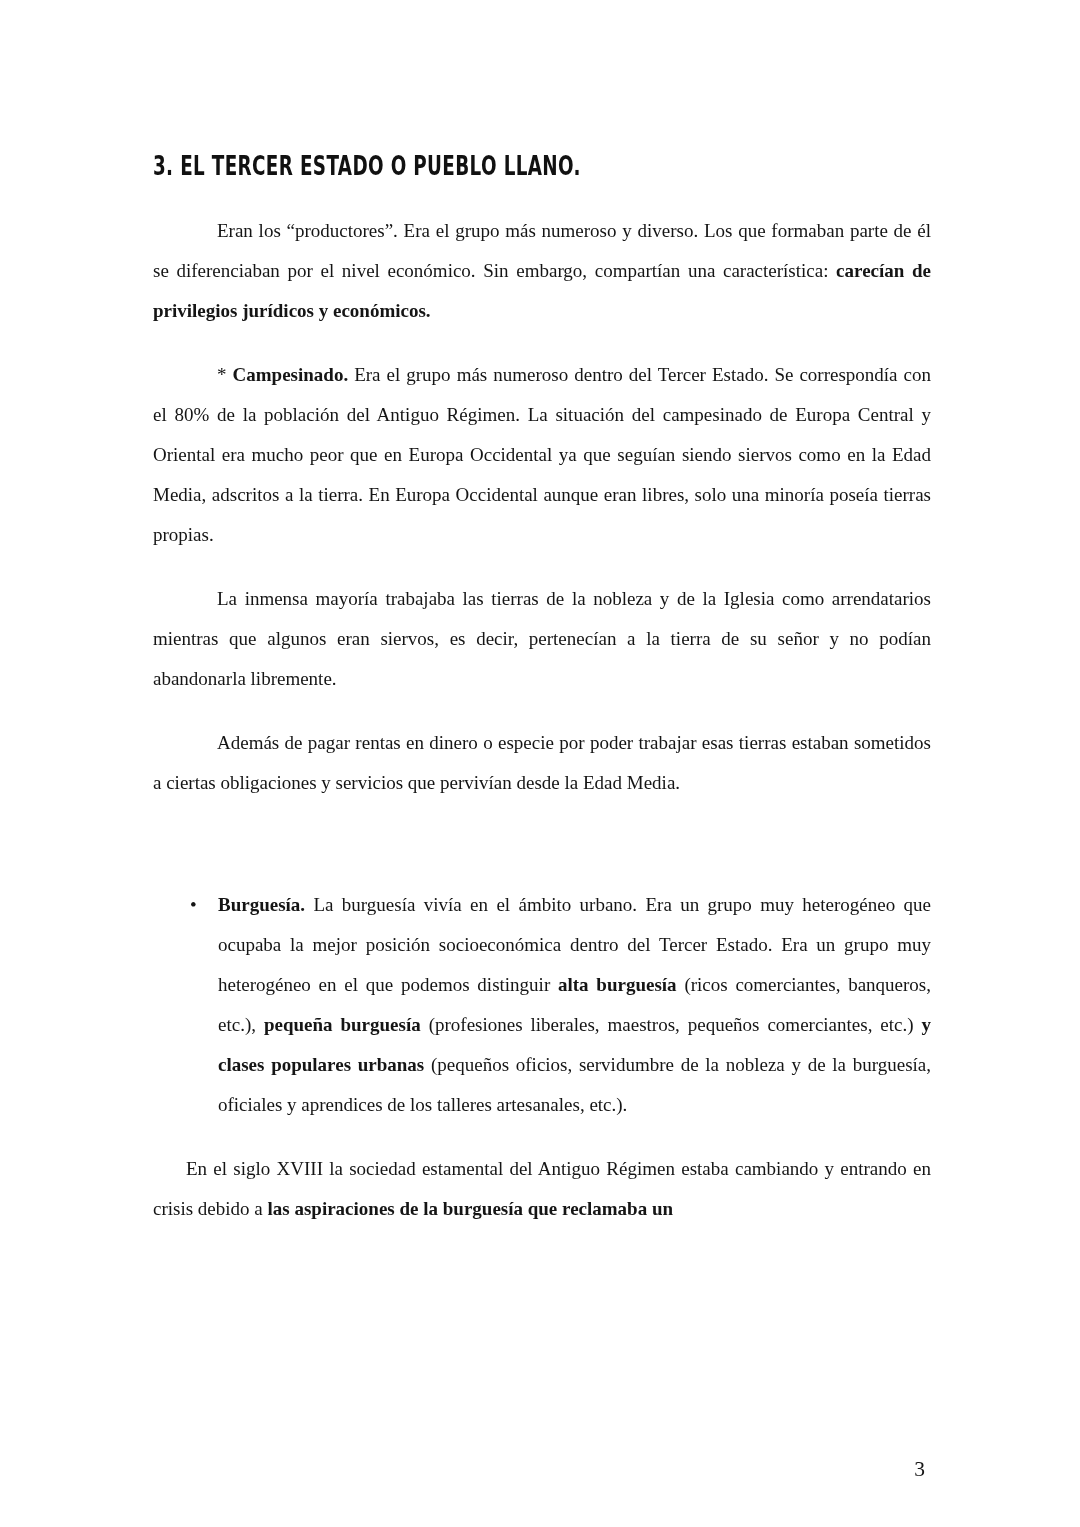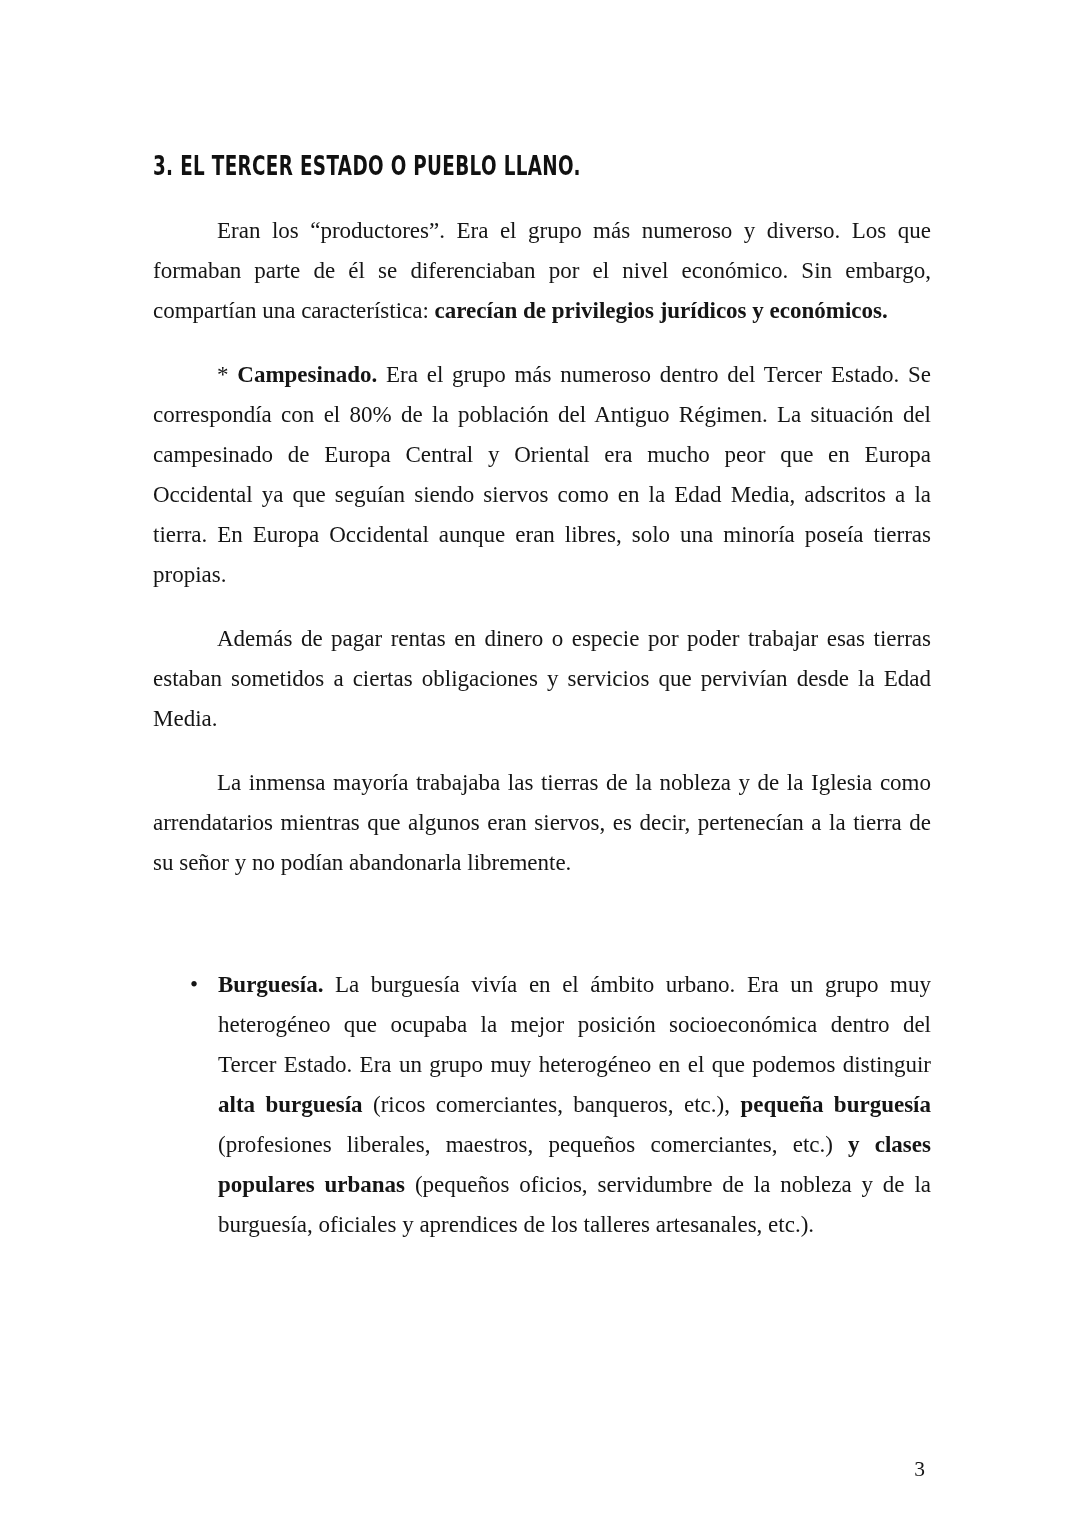--- a/index.html
+++ b/index.html
@@ -28,21 +28,21 @@
     font-weight: bold;
     font-size: 27px;
     letter-spacing: 0.5px;
     white-space: nowrap;
     transform: scaleX(0.68);
     transform-origin: left center;
     margin-bottom: 30px;
     color: #111111;
   }
   p.para {
-    font-size: 23px;
+    font-size: 19px;
     line-height: 40px;
     text-align: justify;
     margin-bottom: 24px;
     color: #151515;
   }
   .indent { text-indent: 64px; }
   .indent-sm { text-indent: 33px; }
   .b { font-weight: bold; }
   .bullet-item {
     position: relative;
@@ -69,23 +69,24 @@
 <div class="page">
   <div class="content">
 
     <div class="heading">3. EL TERCER ESTADO O PUEBLO LLANO.</div>
 
     <p class="para indent"><span>Eran los “productores”. Era el grupo más numeroso y diverso. Los que formaban parte de él se diferenciaban por el nivel económico. Sin embargo, compartían una característica: </span><span class="b">carecían de privilegios jurídicos y económicos.</span></p>
 
 
     <p class="para indent"><span>* </span><span class="b">Campesinado.</span><span> Era el grupo más numeroso dentro del Tercer Estado. Se correspondía con el 80% de la población del Antiguo Régimen. La situación del campesinado de Europa Central y Oriental era mucho peor que en Europa Occidental ya que seguían siendo siervos como en la Edad Media, adscritos a la tierra. En Europa Occidental aunque eran libres, solo una minoría poseía tierras propias.</span></p>
 
+    <p class="para indent"><span>La inmensa mayoría trabajaba las tierras de la nobleza y de la Iglesia como arrendatarios mientras que algunos eran siervos, es decir, pertenecían a la tierra de su señor y no podían abandonarla libremente.</span></p>
+
     <p class="para indent"><span>Además de pagar rentas en dinero o especie por poder trabajar esas tierras estaban sometidos a ciertas obligaciones y servicios que pervivían desde la Edad Media.</span></p>
-
-    <p class="para indent"><span>La inmensa mayoría trabajaba las tierras de la nobleza y de la Iglesia como arrendatarios mientras que algunos eran siervos, es decir, pertenecían a la tierra de su señor y no podían abandonarla libremente.</span></p>
 
     <p class="para bullet-item"><span class="bullet-marker">•</span><span class="b">Burguesía.</span><span> La burguesía vivía en el ámbito urbano. Era un grupo muy heterogéneo que ocupaba la mejor posición socioeconómica dentro del Tercer Estado. Era un grupo muy heterogéneo en el que podemos distinguir </span><span class="b">alta burguesía</span><span> (ricos comerciantes, banqueros, etc.), </span><span class="b">pequeña burguesía</span><span> (profesiones liberales, maestros, pequeños comerciantes, etc.) </span><span class="b">y clases populares urbanas</span><span>  (pequeños oficios, servidumbre de la nobleza y de la burguesía, oficiales y aprendices de los talleres artesanales, etc.).</span></p>
 
+    <p class="para indent-sm"><span>En el siglo XVIII la sociedad estamental del Antiguo Régimen estaba cambiando y entrando en crisis debido a </span><span class="b">las aspiraciones de la burguesía que reclamaba un</span></p>
 
   </div>
 
   <div class="page-number">3</div>
 </div>
 
 </body></html>

